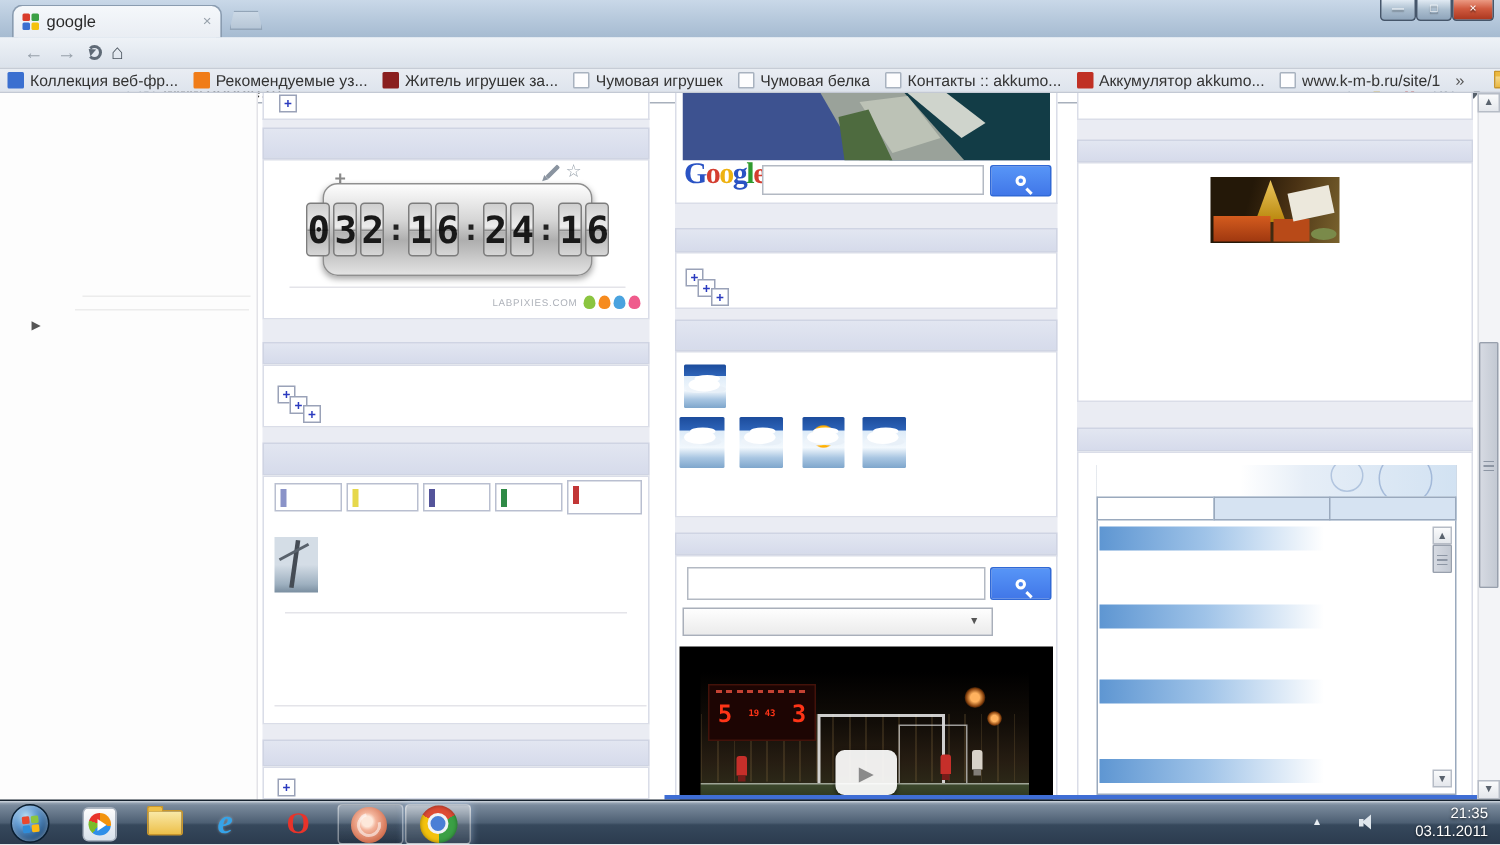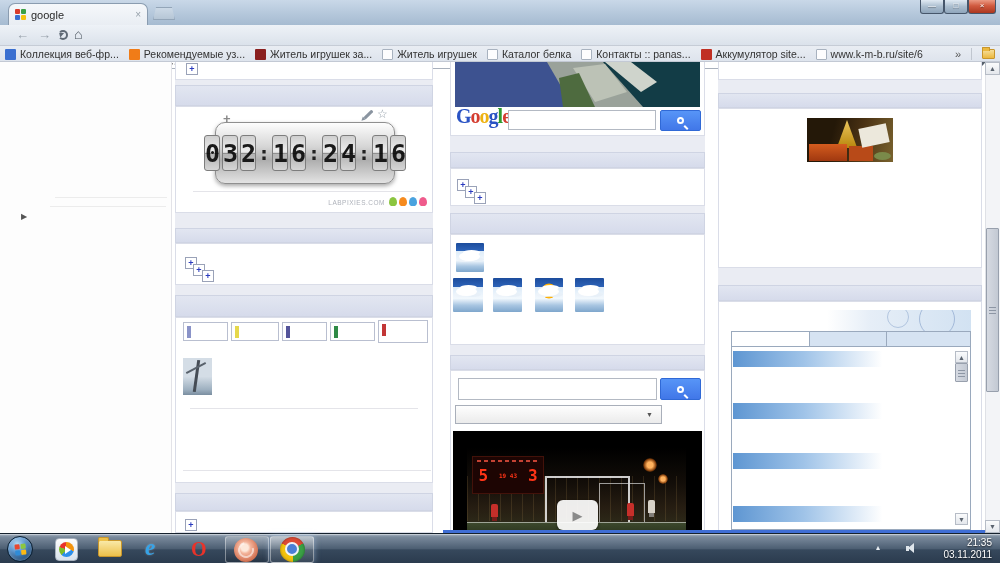--- a/index.html
+++ b/index.html
@@ -46,21 +46,21 @@
         background:#f2f4f6;color:#6a747e;font-size:8px;font-weight:bold;text-align:center;line-height:12px}
   .wrench{position:absolute;left:977px;top:28px;width:13px;height:13px}
   .wrench::before{content:"";position:absolute;left:6px;top:3px;width:3px;height:10px;background:#57616c;
         transform:rotate(40deg)}
   .wrench::after{content:"";position:absolute;left:4px;top:-1px;width:5px;height:5px;border:2px solid #57616c;
         border-radius:50%;border-bottom-color:transparent;transform:rotate(40deg)}
 
   .bmbar{position:absolute;left:0;top:46px;width:1000px;height:16px;
          background:linear-gradient(#e9edf3,#dee4ed);border-bottom:1px solid #c3c9d4;
          display:flex;align-items:center;padding:0 5px;gap:10px;font-size:10.5px;color:#333;white-space:nowrap}
-  .bmitem{display:flex;align-items:flex-end;gap:4px}
+  .bmitem{display:flex;align-items:flex-start;gap:4px}
   .fav{width:11px;height:11px;border-radius:1px;flex:0 0 auto}
   .fav-blue{background:#3a6fd0}.fav-orange{background:#f07c18}.fav-darkred{background:#8a1f1f}
   .fav-red{background:#c03024}
   .fav-page{background:#fdfdfe;border:1px solid #a8b2bf}
   .chev{margin-left:auto;color:#555;font-size:11px}
   .vsep{width:1px;height:12px;background:#c0c6cf}
   .folderico-sm{width:13px;height:10px;background:linear-gradient(#f6de9a,#ecb93e);
          border:1px solid #c8962c;border-radius:1px;position:relative}
   .folderico-sm::before{content:"";position:absolute;left:-1px;top:-3px;width:6px;height:3px;
          background:#ecb93e;border:1px solid #c8962c;border-bottom:none;border-radius:1px 1px 0 0}
@@ -275,37 +275,37 @@
     <span class="bmitem">
       <span class="fav fav-orange"></span>
       <span>Рекомендуемые уз...</span>
     </span>
     <span class="bmitem">
       <span class="fav fav-darkred"></span>
       <span>Житель игрушек за...</span>
     </span>
     <span class="bmitem">
       <span class="fav fav-page"></span>
-      <span>Житель игрушек</span>
+      <span>Чумовая игрушек</span>
     </span>
     <span class="bmitem">
       <span class="fav fav-page"></span>
-      <span>Каталог белка</span>
+      <span>Чумовая белка</span>
     </span>
     <span class="bmitem">
       <span class="fav fav-page"></span>
-      <span>Контакты :: panas...</span>
+      <span>Контакты :: akkumo...</span>
     </span>
     <span class="bmitem">
       <span class="fav fav-red"></span>
-      <span>Аккумулятор site...</span>
+      <span>Аккумулятор akkumo...</span>
     </span>
     <span class="bmitem">
       <span class="fav fav-page"></span>
-      <span>www.k-m-b.ru/site/6</span>
+      <span>www.k-m-b.ru/site/1</span>
     </span>
     <span class="chev">»</span>
     <span class="vsep"></span>
     <span class="bmitem">
       <span class="folderico-sm"></span>
 
     </span>
   </div>
 
   <div class="sidebarL">

